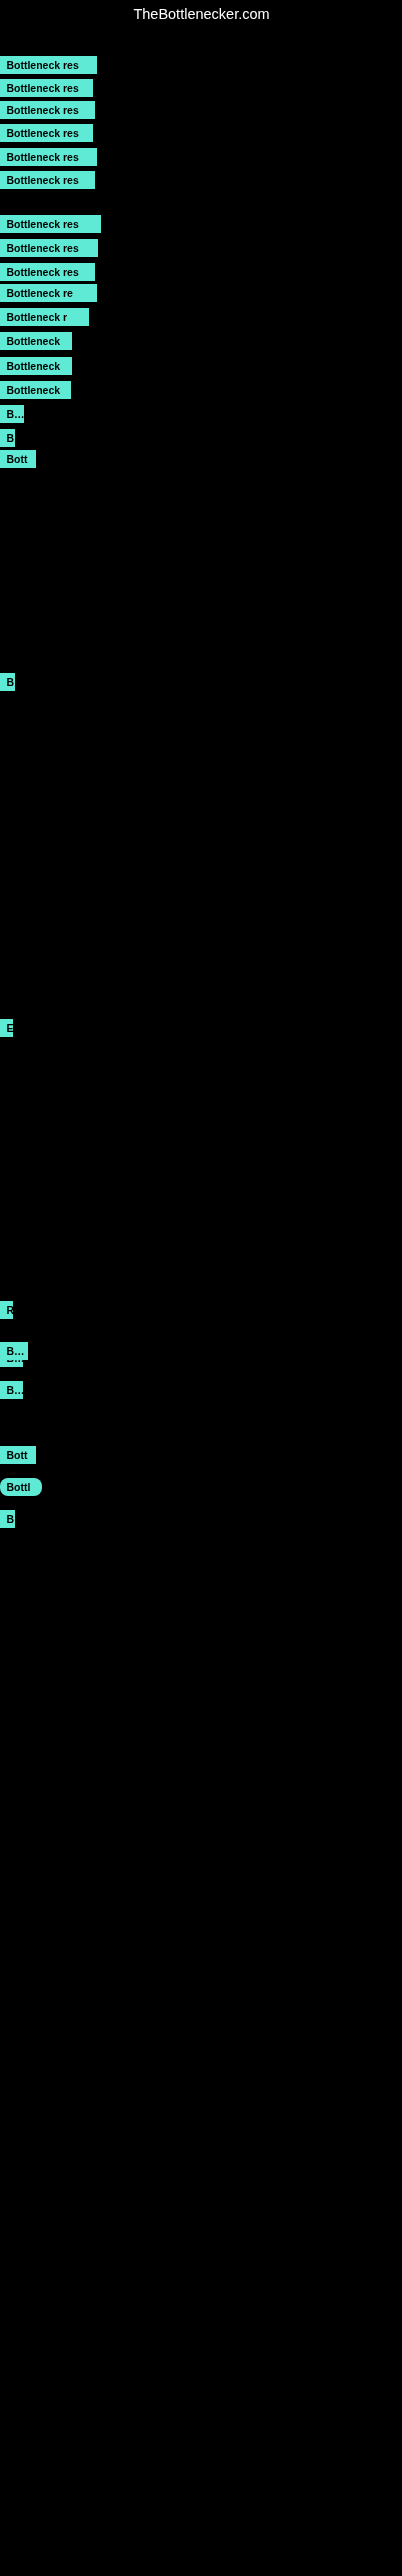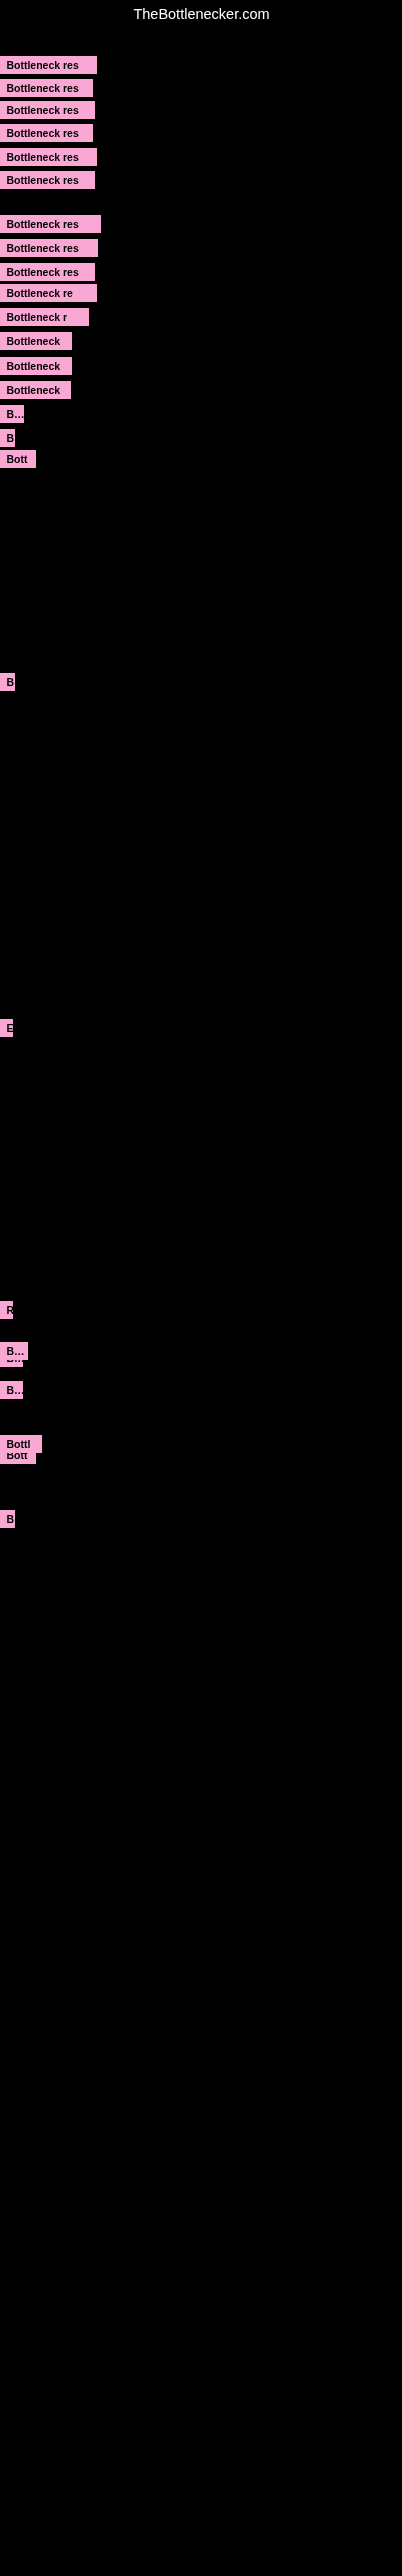--- a/index.html
+++ b/index.html
@@ -11,21 +11,21 @@
       position: relative;
     }
     .site-title {
       text-align: center;
       color: #fff;
       font-size: 14.5px;
       padding: 6.4px 0;
       font-weight: normal;
     }
     .bottleneck-btn {
-      background: #f9a8d4;
+      background: #5eead4;
       color: #000;
       font-size: 10.5px;
       font-weight: bold;
       padding: 3.2px 6.4px;
       border: none;
       cursor: pointer;
       position: absolute;
       left: 0;
       white-space: nowrap;
       overflow: hidden;
@@ -57,16 +57,16 @@
     <div class="bottleneck-btn" style="top: 376px; max-width: 48px; width: 24px;">Bottle</div>
     <div class="bottleneck-btn" style="top: 400px; max-width: 14.5px; width: 14.5px;">B</div>
     <div class="bottleneck-btn" style="top: 421px; max-width: 36px; width: 36px;">Bott</div>
     <div class="bottleneck-btn" style="top: 644px; max-width: 14.5px; width: 14.5px;">B</div>
     <div class="bottleneck-btn" style="top: 990px; max-width: 12px; width: 12px;">E</div>
     <div class="bottleneck-btn" style="top: 1272px; max-width: 12px; width: 12px;">R</div>
     <div class="bottleneck-btn" style="top: 1320px; max-width: 22.5px; width: 22.5px;">Bo</div>
     <div class="bottleneck-btn" style="top: 1352px; max-width: 22.5px; width: 22.5px;">Bo</div>
     <div class="bottleneck-btn" style="top: 1313px; max-width: 28px; width: 28px;">Bot</div>
     <div class="bottleneck-btn" style="top: 1417px; max-width: 36px; width: 36px;">Bott</div>
-    <div class="bottleneck-btn" style="top: 1406px; max-width: 42px; width: 42px;">Bottl</div>
+    <div class="bottleneck-btn" style="top: 1449px; max-width: 42px; width: 42px; border-radius: 8px;">Bottl</div>
     <div class="bottleneck-btn" style="top: 1481px; max-width: 14.5px; width: 14.5px;">B</div>
   </div>
 
 
 </body></html>

